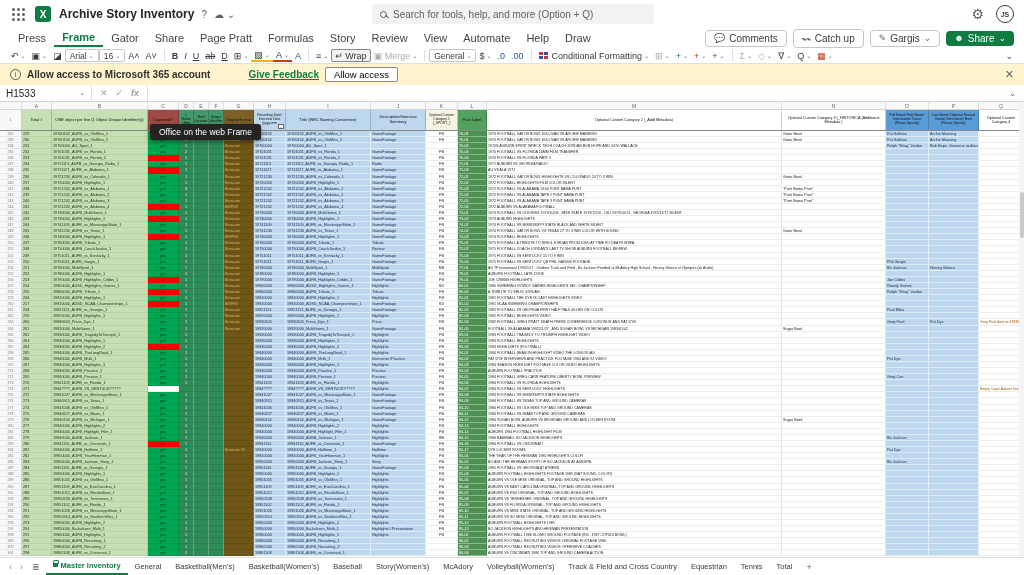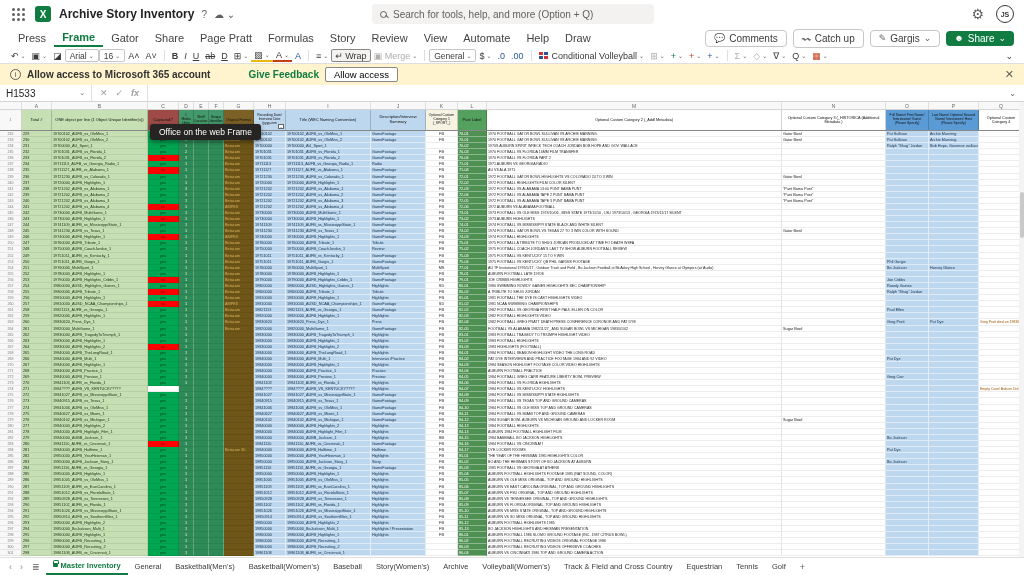--- a/index.html
+++ b/index.html
@@ -42,21 +42,21 @@
   .bold { font-weight:bold; } .ital { font-style:italic; } .unl { text-decoration:underline; } .strike { text-decoration:line-through; }
   .fc-red { border-bottom:2px solid #c43e1c; } .fc-yel { border-bottom:2px solid #e8b90c; } .blue { color:#2b579a; } .green { color:#107c41; } .red { color:#c43e1c; }
   .cficon { display:inline-grid; grid-template-columns:4px 4px; grid-gap:1px; margin-right:3px; }
   .cficon i { width:4px; height:3px; } .cficon i:nth-child(1){background:#d13438;} .cficon i:nth-child(2){background:#2b579a;} .cficon i:nth-child(3){background:#2b579a;} .cficon i:nth-child(4){background:#d13438;}
   .rspring { flex:1; }
 
   
   .banner { height:21px; background:#fff4ce; display:flex; align-items:center; padding:0 10px; font-size:10px; color:#323130; gap:6px; }
   .info-i { width:11px; height:11px; border:1px solid #605e5c; border-radius:50%; font-size:8px; display:flex; align-items:center; justify-content:center; color:#605e5c; flex:0 0 auto; }
   .banner b { font-weight:bold; }
-  .feedback { color:#0f7b41; font-weight:600; cursor:pointer;padding-left:32px; }
+  .feedback { color:#0f7b41; text-decoration:underline; font-weight:600; cursor:pointer;padding-left:32px; }
   .allowbtn { border:1px solid #8a8886; background:#fff; border-radius:2px; font-size:9.5px; padding:1px 8px; cursor:pointer; }
   .banner .close { margin-left:auto; color:#605e5c; font-size:11px; cursor:pointer; }
 
   
   .fbar { height:17px; display:flex; align-items:stretch; border-bottom:1px solid #d4d4d4; background:#fff; }
   .namebox { width:92px; display:flex; align-items:center; justify-content:space-between; padding:0 6px; border-right:1px solid #e1dfdd; font-size:10px; color:#252423; }
   .namebox .chev { font-size:7px; color:#616161; }
   .fx-ctl { display:flex; align-items:center; gap:8px; padding:0 8px; color:#a19f9d; font-size:9px; border-right:1px solid #e1dfdd; }
   .fx-ctl .fx { font-style:italic; font-weight:bold; }
   .finput { flex:1; }
@@ -270,21 +270,21 @@
           <span>.00</span>
         </span>
         <span class="rdiv"></span>
         <span class="rc ">
           <span class="cficon">
             <i></i>
             <i></i>
             <i></i>
             <i></i>
           </span>
-          <span>Conditional Volleyball</span>
+          <span>Conditional Formatting</span>
           <span class="chev">⌄</span>
         </span>
         <span class="rc gray">
           <span>⊞</span>
           <span class="chev">⌄</span>
         </span>
         <span class="rc green">
           <span>+</span>
           <span class="chev">⌄</span>
         </span>
@@ -1812,34 +1812,34 @@
         <span class="sheettab">
           <span>Basketball(Women's)</span>
         </span>
         <span class="sheettab">
           <span>Baseball</span>
         </span>
         <span class="sheettab">
           <span>Story(Women's)</span>
         </span>
         <span class="sheettab">
-          <span>Archive</span>
+          <span>McAdory</span>
         </span>
         <span class="sheettab">
           <span>Volleyball(Women's)</span>
         </span>
         <span class="sheettab">
           <span>Track &amp; Field and Cross Country</span>
         </span>
         <span class="sheettab">
           <span>Equestrian</span>
         </span>
         <span class="sheettab">
           <span>Tennis</span>
         </span>
         <span class="sheettab">
-          <span>Golf</span>
+          <span>Total</span>
         </span>
       </span>
     <span class="addsheet">+</span>
   </div>
 
 </div>
 
 </body></html>

